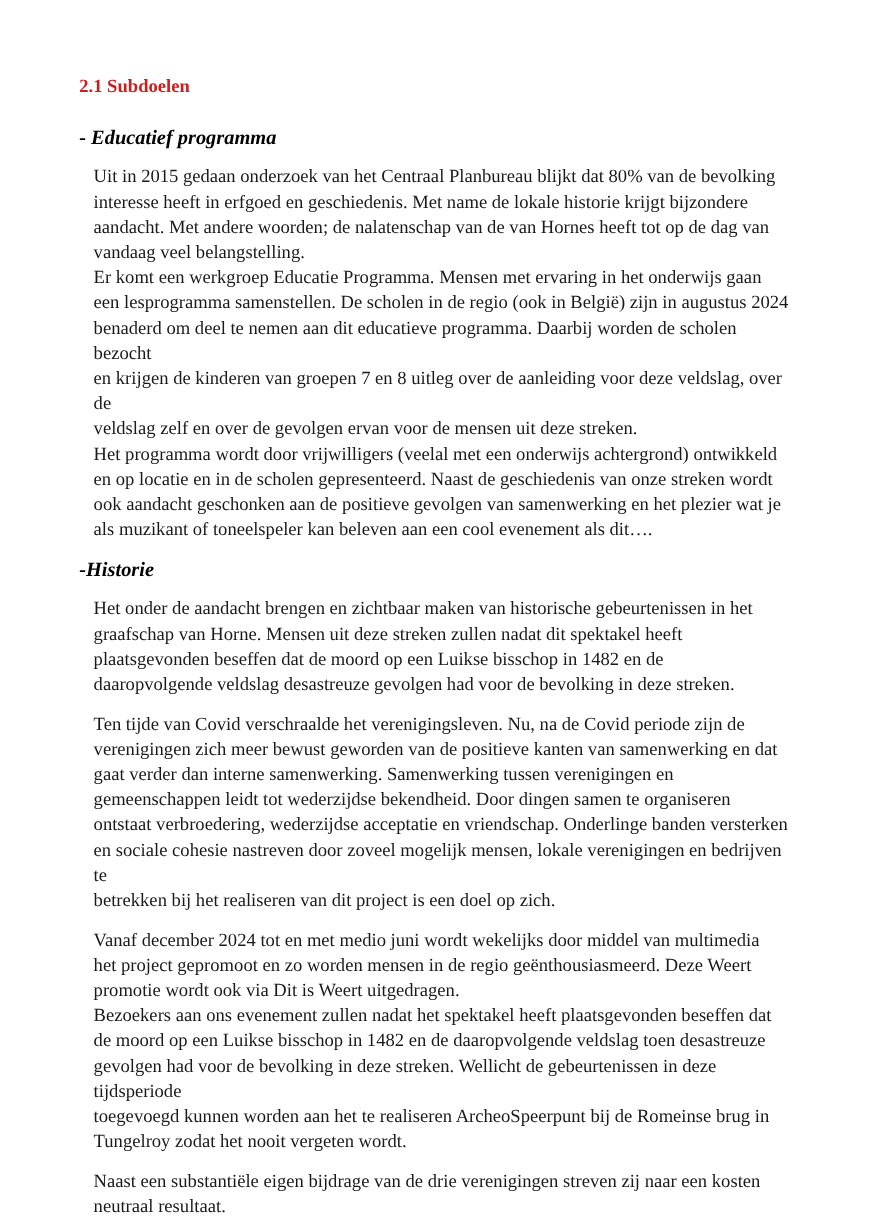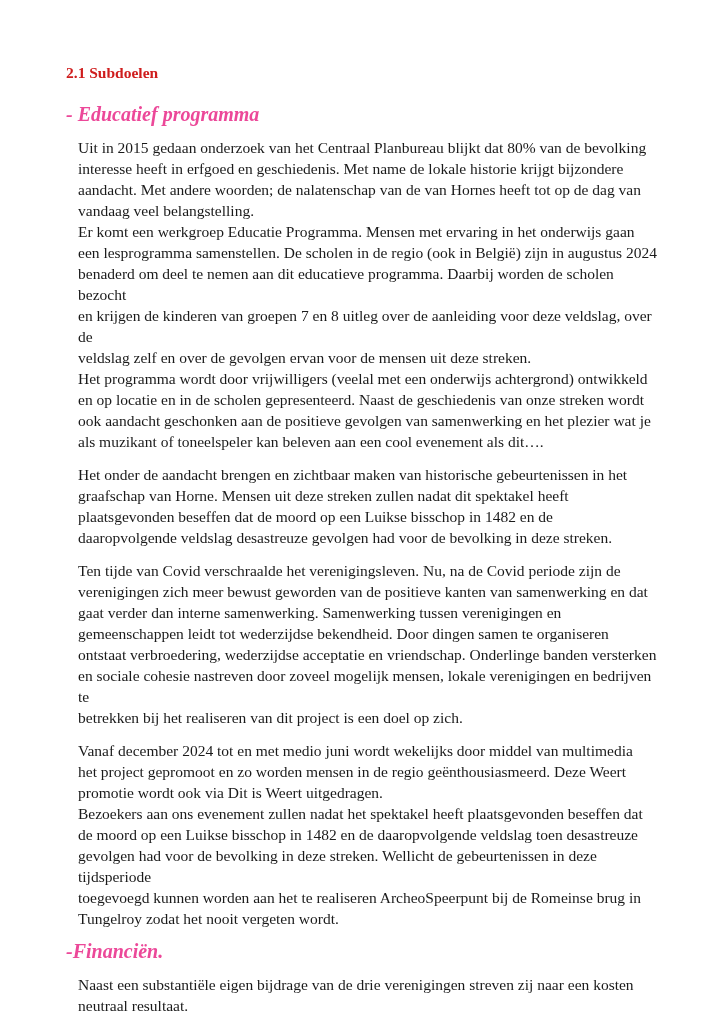--- a/index.html
+++ b/index.html
@@ -23,25 +23,25 @@
   }
   .doc-heading {
     margin: 0;
     font-size: 15.5px;
     line-height: 21px;
     font-weight: bold;
     color: #cf1d1d;
   }
   .section h2 {
     margin: 10px 0 0 0;
-    font-size: 20px;
+    font-size: 17px;
     line-height: 21px;
     font-weight: bold;
     font-style: italic;
-    color: #ec4899;
+    color: #000000;
   }
   .section.first h2 {
     margin-top: 21px;
   }
   .section p {
     margin: 12px;
     font-size: 15.5px;
     line-height: 21px;
     white-space: pre-line;
     color: #1a1a1a;
@@ -65,20 +65,21 @@
 benaderd om deel te nemen aan dit educatieve programma. Daarbij worden de scholen bezocht
 en krijgen de kinderen van groepen 7 en 8 uitleg over de aanleiding voor deze veldslag, over de
 veldslag zelf en over de gevolgen ervan voor de mensen uit deze streken.
 Het programma wordt door vrijwilligers (veelal met een onderwijs achtergrond) ontwikkeld
 en op locatie en in de scholen gepresenteerd. Naast de geschiedenis van onze streken wordt
 ook aandacht geschonken aan de positieve gevolgen van samenwerking en het plezier wat je
 als muzikant of toneelspeler kan beleven aan een cool evenement als dit….</p>
   </section>
 
   <section class="section">
+    <h2>-Historie</h2>
     <p>Het onder de aandacht brengen en zichtbaar maken van historische gebeurtenissen in het
 graafschap van Horne. Mensen uit deze streken zullen nadat dit spektakel heeft
 plaatsgevonden beseffen dat de moord op een Luikse bisschop in 1482 en de
 daaropvolgende veldslag desastreuze gevolgen had voor de bevolking in deze streken.</p>
   </section>
 
   <section class="section">
     <p>Ten tijde van Covid verschraalde het verenigingsleven. Nu, na de Covid periode zijn de
 verenigingen zich meer bewust geworden van de positieve kanten van samenwerking en dat
 gaat verder dan interne samenwerking. Samenwerking tussen verenigingen en
@@ -93,18 +94,17 @@
 het project gepromoot en zo worden mensen in de regio geënthousiasmeerd. Deze Weert
 promotie wordt ook via Dit is Weert uitgedragen.
 Bezoekers aan ons evenement zullen nadat het spektakel heeft plaatsgevonden beseffen dat
 de moord op een Luikse bisschop in 1482 en de daaropvolgende veldslag toen desastreuze
 gevolgen had voor de bevolking in deze streken. Wellicht de gebeurtenissen in deze tijdsperiode
 toegevoegd kunnen worden aan het te realiseren ArcheoSpeerpunt bij de Romeinse brug in
 Tungelroy zodat het nooit vergeten wordt.</p>
   </section>
 
   <section class="section">
-    <h2>-Financiën.</h2>
     <p>Naast een substantiële eigen bijdrage van de drie verenigingen streven zij naar een kosten
 neutraal resultaat.</p>
   </section>
 
 </div>
 
 </body></html>

